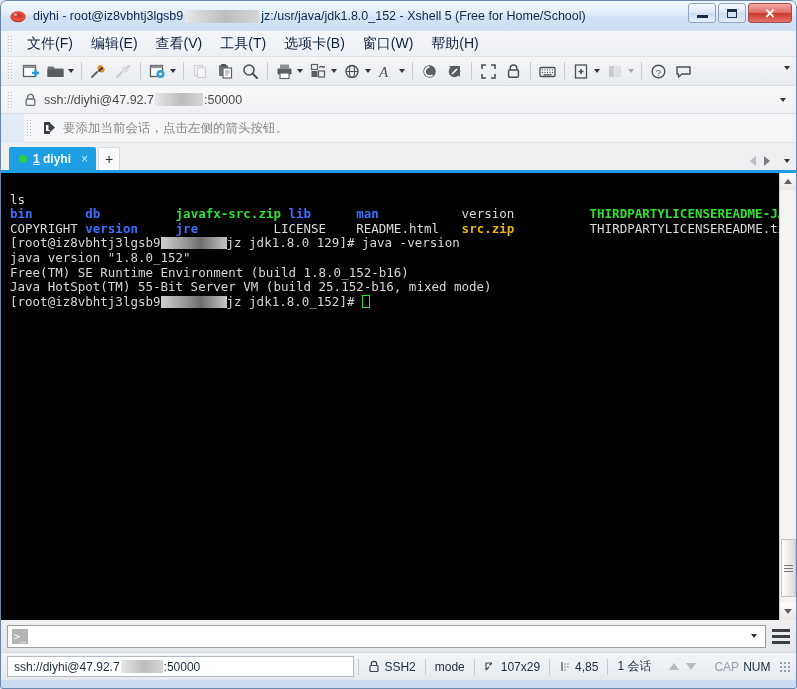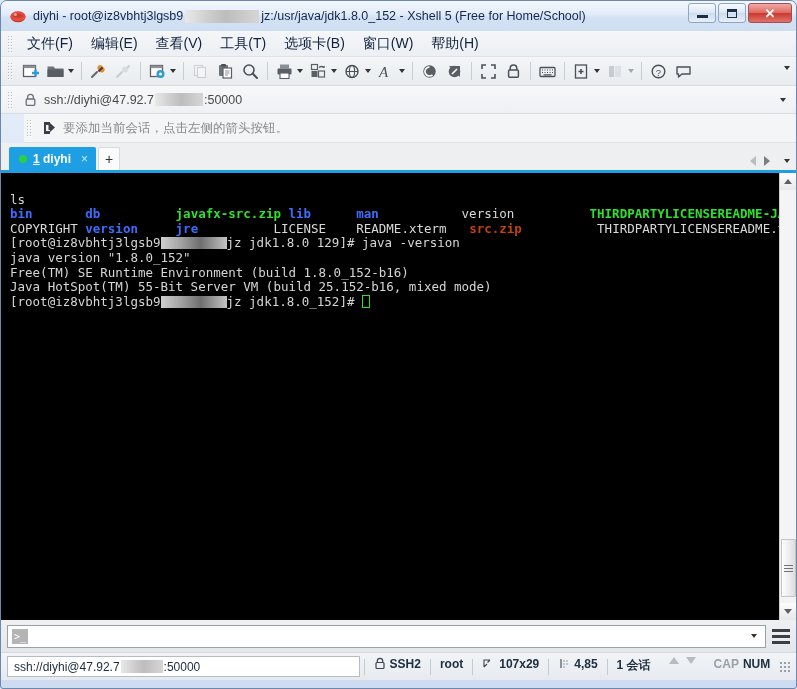--- a/index.html
+++ b/index.html
@@ -171,21 +171,21 @@
     padding: 5px 0 0 9px;
     font-family: "DejaVu Sans Mono", "Liberation Mono", monospace;
     font-size: 12.5px;
     line-height: 14.6px;
     color: #d6d6d6;
     white-space: pre;
     overflow: hidden;
   }
   .c-dir  { color: #3c6dff; font-weight: bold; }
   .c-arc  { color: #2fe02f; font-weight: bold; }
-  .c-red  { color: #c2410c; font-weight: bold; }
+  .c-red  { color: #eab308; font-weight: bold; }
   .c-wht  { color: #d8d8d8; }
   .cursor { display:inline-block; width: 8px; height: 13px; border: 1px solid #2fe02f; vertical-align: -2px; }
   .redact-term {
     display: inline-block; height: 12px; vertical-align: -2px;
     background: linear-gradient(to right,#cfcfcf,#9a9a9a 35%,#6e6e6e 60%,#c4c4c4);
     filter: blur(0.7px);
   }
 
   
   #term-scroll {
@@ -247,22 +247,22 @@
     font-size: 12px; color: #20303f;
     padding: 0 2px;
   }
   #status-url {
     width: 360px; height: 21px; margin: 0 4px;
     background: #fff; border: 1px solid #b6bcc4;
     display: flex; align-items: center; padding-left: 6px;
     font-size: 12px; color: #1c2b3c;
   }
   .st-cell {
-    display: flex; align-items: flex-start; gap: 4px;
-    padding: 0 9px; height: 20px; white-space: nowrap; font-weight: bold;
+    display: flex; align-items: center; gap: 4px;
+    padding: 0 9px; height: 20px; white-space: nowrap;
   }
   .st-div { width: 1px; height: 16px; background: #c6cbd1; }
   .st-dim { color: #9aa0a7; }
   #resize-grip {
     margin-left: auto; margin-right: 3px;
     width: 12px; height: 12px;
     background-image: radial-gradient(#9aa0a7 40%, transparent 41%);
     background-size: 4px 4px;
   }
   .arrow-up { width:0;height:0;border-left:5px solid transparent;border-right:5px solid transparent;border-bottom:7px solid #b7bcc2;}
@@ -516,21 +516,21 @@
       <i class="tri-l"></i>
       <i class="tri-r"></i>
       <i class="caret" style="margin-left:6px;"></i>
     </div>
   </div>
 
   <div id="term-wrap">
     <div id="term">
 <span>ls</span>
 <span><span class="c-dir">bin</span>       <span class="c-dir">db</span>          <span class="c-arc">javafx-src.zip</span> <span class="c-dir">lib</span>      <span class="c-dir">man</span>           <span class="c-wht">version</span>          <span class="c-arc">THIRDPARTYLICENSEREADME-JAVAFX.txt</span></span>
-<span><span class="c-wht">COPYRIGHT</span> <span class="c-dir">version</span>     <span class="c-dir">jre</span>          <span class="c-wht">LICENSE</span>    <span class="c-wht">README.xterm</span>   <span class="c-red">src.zip</span>          <span class="c-wht">THIRDPARTYLICENSEREADME.txt</span></span>
+<span><span class="c-wht">COPYRIGHT</span> <span class="c-dir">version</span>     <span class="c-dir">jre</span>          <span class="c-wht">LICENSE</span>    <span class="c-wht">README.html</span>   <span class="c-red">src.zip</span>          <span class="c-wht">THIRDPARTYLICENSEREADME.txt</span></span>
 <span><span>[root@iz8vbhtj3lgsb9</span><span class="redact-term" style="width:66px;"></span><span>jz jdk1.8.0 129]#</span><span> java -version</span></span>
 <span>java version "1.8.0_152"</span>
 <span>Free(TM) SE Runtime Environment (build 1.8.0_152-b16)</span>
 <span>Java HotSpot(TM) 55-Bit Server VM (build 25.152-b16, mixed mode)</span>
 <span><span>[root@iz8vbhtj3lgsb9</span><span class="redact-term" style="width:66px;"></span><span>jz jdk1.8.0_152]#</span> <span class="cursor"></span></span>
     </div>
     <div id="term-scroll">
       <div class="sb-btn">
           <i class="sb-up"></i>
         </div>
@@ -566,21 +566,21 @@
     </div>
     <div class="st-div"></div>
     <div class="st-cell">
       <svg width="12" height="13" viewBox="0 0 12 13">
         <path d="M3.3 5.5V4a2.7 2.7 0 0 1 5.4 0v1.5" fill="none" stroke="#3b4550" stroke-width="1.2"></path>
         <rect x="2" y="5.5" width="8" height="6" rx="1" fill="none" stroke="#3b4550" stroke-width="1.2"></rect>
       </svg>
       <span>SSH2</span>
     </div>
     <div class="st-div"></div>
-    <div class="st-cell">root</div>
+    <div class="st-cell">mode</div>
     <div class="st-div"></div>
     <div class="st-cell">
       <svg width="13" height="13" viewBox="0 0 13 13">
         <path d="M2 10V3h6M8 3l-2.5 2.5M2 10l3-3" stroke="#3b4550" stroke-width="1.1" fill="none"></path>
       </svg>
       <span>107x29</span>
     </div>
     <div class="st-div"></div>
     <div class="st-cell">
       <svg width="12" height="13" viewBox="0 0 12 13">

